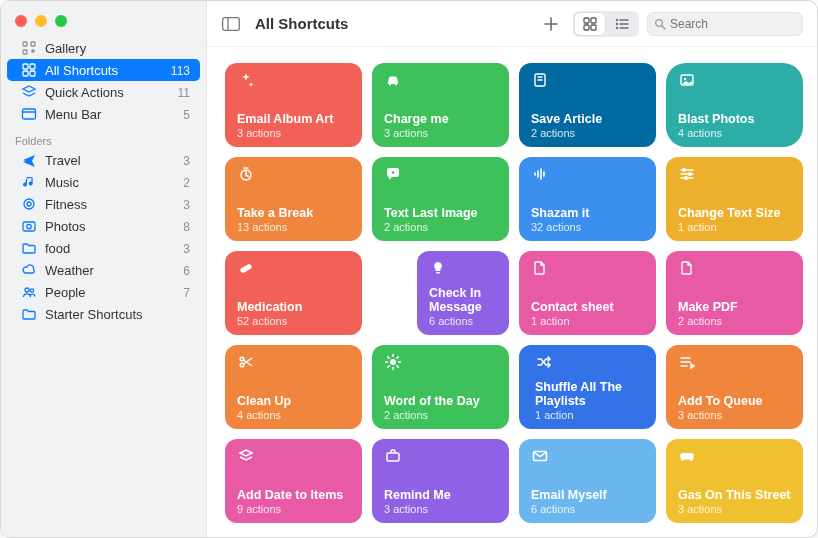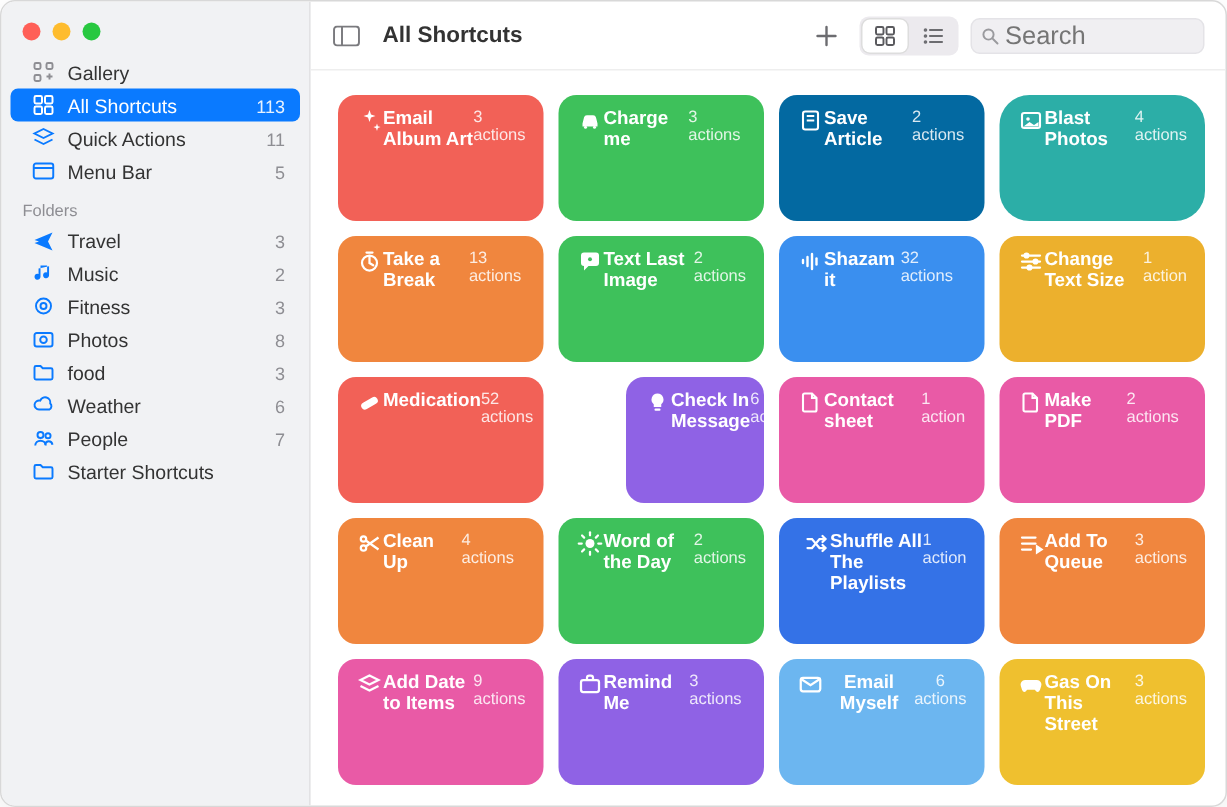--- a/index.html
+++ b/index.html
@@ -76,38 +76,38 @@
   height: 24px;
   background: #f0eff2;
   border: 1px solid #e4e3e7;
   border-radius: 6px;
   display: flex; align-items: center;
   padding: 0 6px;
   gap: 4px;
 }
 .search input {
   border: none; background: transparent; outline: none;
-  font-size: 17px; color: #a21caf;
+  font-size: 12px; color: #a21caf;
   width: 100%;
 }
 .search .mag { color: #9a9a9e; }
 
 .grid {
   flex: 1; overflow: auto;
   padding: 16px 14px 14px 18px;
 }
 .row { display: grid; grid-template-columns: repeat(4, 1fr); gap: 10px; margin-bottom: 10px; }
 .card {
   position: relative;
   height: 84px;
   border-radius: 12px;
   padding: 8px 12px;
   color: #fff;
   overflow: hidden;
-  display: flex; flex-direction: row;
+  display: flex; flex-direction: column;
 }
 .card .cicon { font-size: 16px; height: 18px; }
 .card .spacer { flex: 1; }
 .card .ctitle { font-size: 12.5px; font-weight: 700; line-height: 14px; }
 .card .csub { font-size: 11px; opacity: 0.85; margin-top: 1px; }
 
 svg { display: block; }
 </style>
 </head>
 <body>
@@ -539,21 +539,21 @@
             <div class="cicon">
               <svg width="18" height="18" viewBox="0 0 18 18">
                 <rect x="3" y="6" width="12" height="8" rx="1.5" fill="none" stroke="#fff" stroke-width="1.5"></rect>
                 <path d="M7 6V4.5A1.5 1.5 0 0 1 8.5 3h1A1.5 1.5 0 0 1 11 4.5V6" fill="none" stroke="#fff" stroke-width="1.5"></path>
               </svg>
             </div>
             <div class="spacer"></div>
             <div class="ctitle">Remind Me</div>
             <div class="csub">3 actions</div>
           </div>
-          <div class="card" style="background: rgb(108, 182, 240); text-align: center;">
+          <div class="card" style="background: rgb(108, 182, 240);">
             <div class="cicon">
               <svg width="18" height="18" viewBox="0 0 18 18">
                 <rect x="2.5" y="4.5" width="13" height="9" rx="1.5" fill="none" stroke="#fff" stroke-width="1.5"></rect>
                 <path d="M3 5.5l6 4 6-4" fill="none" stroke="#fff" stroke-width="1.5"></path>
               </svg>
             </div>
             <div class="spacer"></div>
             <div class="ctitle">Email Myself</div>
             <div class="csub">6 actions</div>
           </div>

